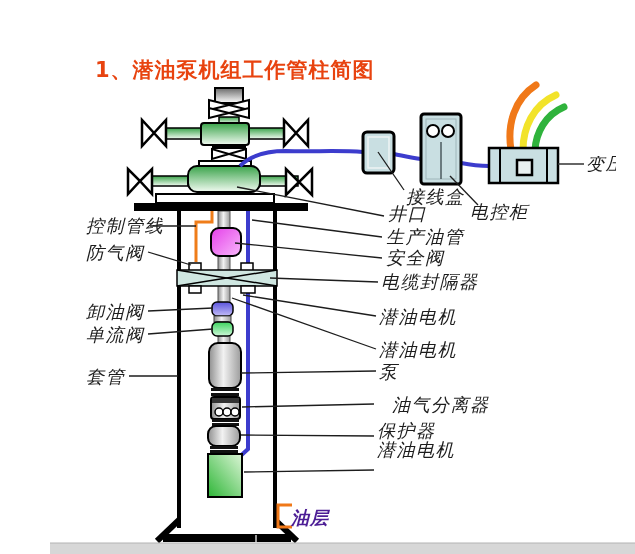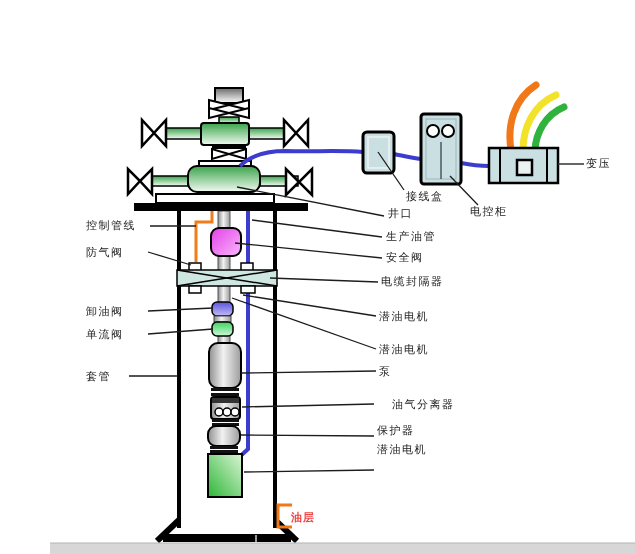--- a/index.html
+++ b/index.html
@@ -7,30 +7,31 @@
     position:relative;width:635px;height:554px;background:#ffffff;overflow:hidden;
     font-family:"DejaVu Serif","Liberation Serif",serif;
   }
   .title{
     position:absolute;left:95px;top:56px;margin:0;
     font-family:"DejaVu Sans","Liberation Sans",sans-serif;
     font-size:21px;font-weight:bold;color:#e8430f;letter-spacing:1px;white-space:nowrap;
   }
   svg{position:absolute;left:0;top:0;}
   .lbl{
-    position:absolute;font-size:11px;color:#1d1d1d;letter-spacing:1.5px;white-space:nowrap;line-height:16px;
+    position:absolute;font-size:18px;color:#1d1d1d;letter-spacing:1.5px;white-space:nowrap;line-height:16px;font-style:italic;
   }
-  .lbl.orange{color:#ef4444;font-weight:bold;letter-spacing:1px;}
+  .lbl.orange{color:#4c1d95;font-weight:bold;letter-spacing:1px;}
   .lbl.clip{width:30px;overflow:hidden;}
 </style>
 </head>
 <body>
 
 <div class="stage">
 
+  <h1 class="title">1、潜油泵机组工作管柱简图</h1>
 
   <svg width="635" height="554" viewBox="0 0 635 554">
     <defs>
       <linearGradient id="gGreenV" x1="0" y1="0" x2="0" y2="1">
         <stop offset="0" stop-color="#3aa34a"></stop>
           <stop offset="1" stop-color="#f2fbf2"></stop>
       </linearGradient>
       <linearGradient id="gCap" x1="0" y1="0" x2="0" y2="1">
         <stop offset="0" stop-color="#6a6a6a"></stop>
           <stop offset="1" stop-color="#ffffff"></stop>

